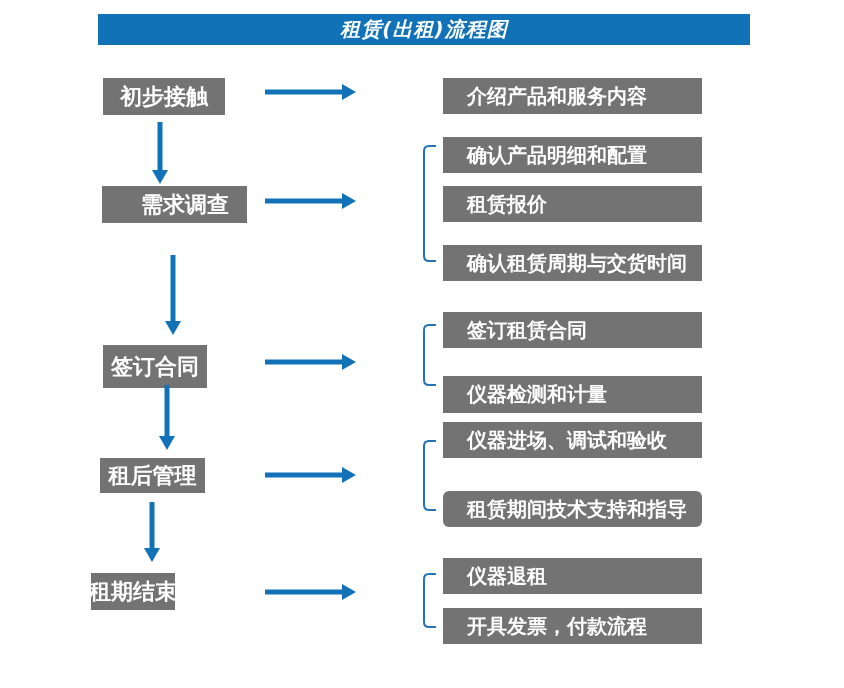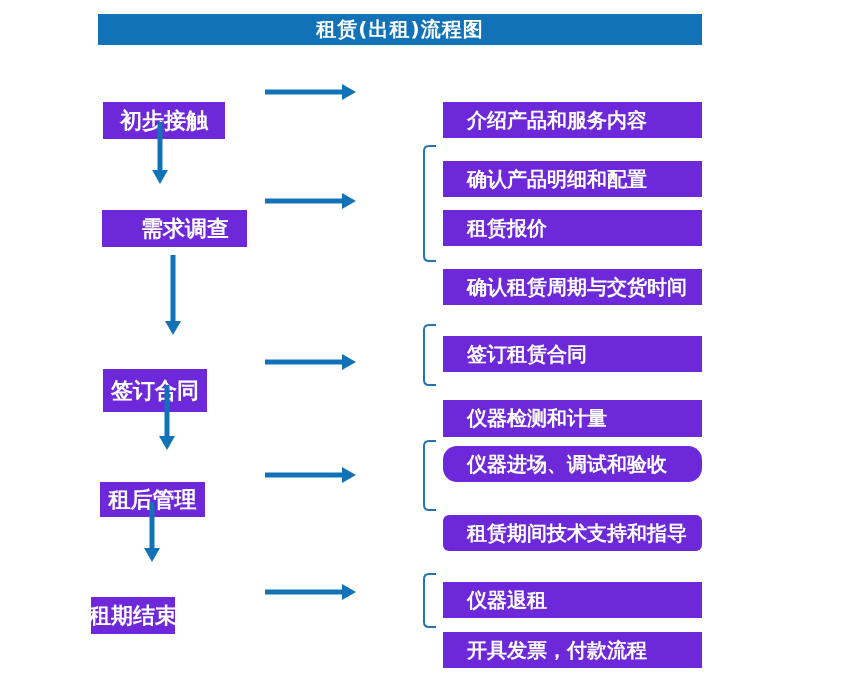--- a/index.html
+++ b/index.html
@@ -8,39 +8,39 @@
   .canvas {
     position: relative;
     width: 844px;
     height: 688px;
     background: #ffffff;
     overflow: hidden;
   }
   .title-bar {
     position: absolute;
     left: 98px; top: 14px;
-    width: 604px; height: 31px;
+    width: 652px; height: 31px;
     background: #1272B8;
     color: #ffffff;
     font-weight: bold;
     font-size: 20px;
     display: flex;
     align-items: center;
     justify-content: center;
     letter-spacing: 1px;
+    font-style: italic;
   }
   .box {
     position: absolute;
-    background: #6d28d9;
+    background: #737373;
     color: #ffffff;
     font-weight: bold;
     display: flex;
     align-items: center;
     white-space: nowrap;
-    margin-top: 24px;
   }
   .lbox {
     justify-content: center;
     font-size: 22px;
   }
   .rbox {
     left: 443px;
     width: 259px;
     height: 36px;
     padding-left: 24px;
@@ -50,21 +50,21 @@
   .L2 { left: 102px; top: 186px; width: 145px; height: 37px; padding-left: 21px; }
   .L3 { left: 103px; top: 345px; width: 104px; height: 43px; text-align: right; }
   .L4 { left: 100px; top: 458px; width: 105px; height: 35px; }
   .L5 { left: 91px; top: 573px; width: 84px; height: 37px; }
   .R1  { top: 78px; }
   .R2  { top: 137px; }
   .R3  { top: 186px; }
   .R4  { top: 245px; }
   .R5  { top: 312px; }
   .R6  { top: 376px; height: 37px; }
-  .R7  { top: 422px; border-radius: 14px; }
+  .R7  { top: 422px; }
   .R8  { top: 491px; border-radius: 6px; }
   .R9  { top: 558px; }
   .R10 { top: 608px; }
   svg.overlay {
     position: absolute;
     left: 0; top: 0;
     width: 844px; height: 688px;
     pointer-events: none;
   }
   svg .stroke { stroke: #1272B8; }

